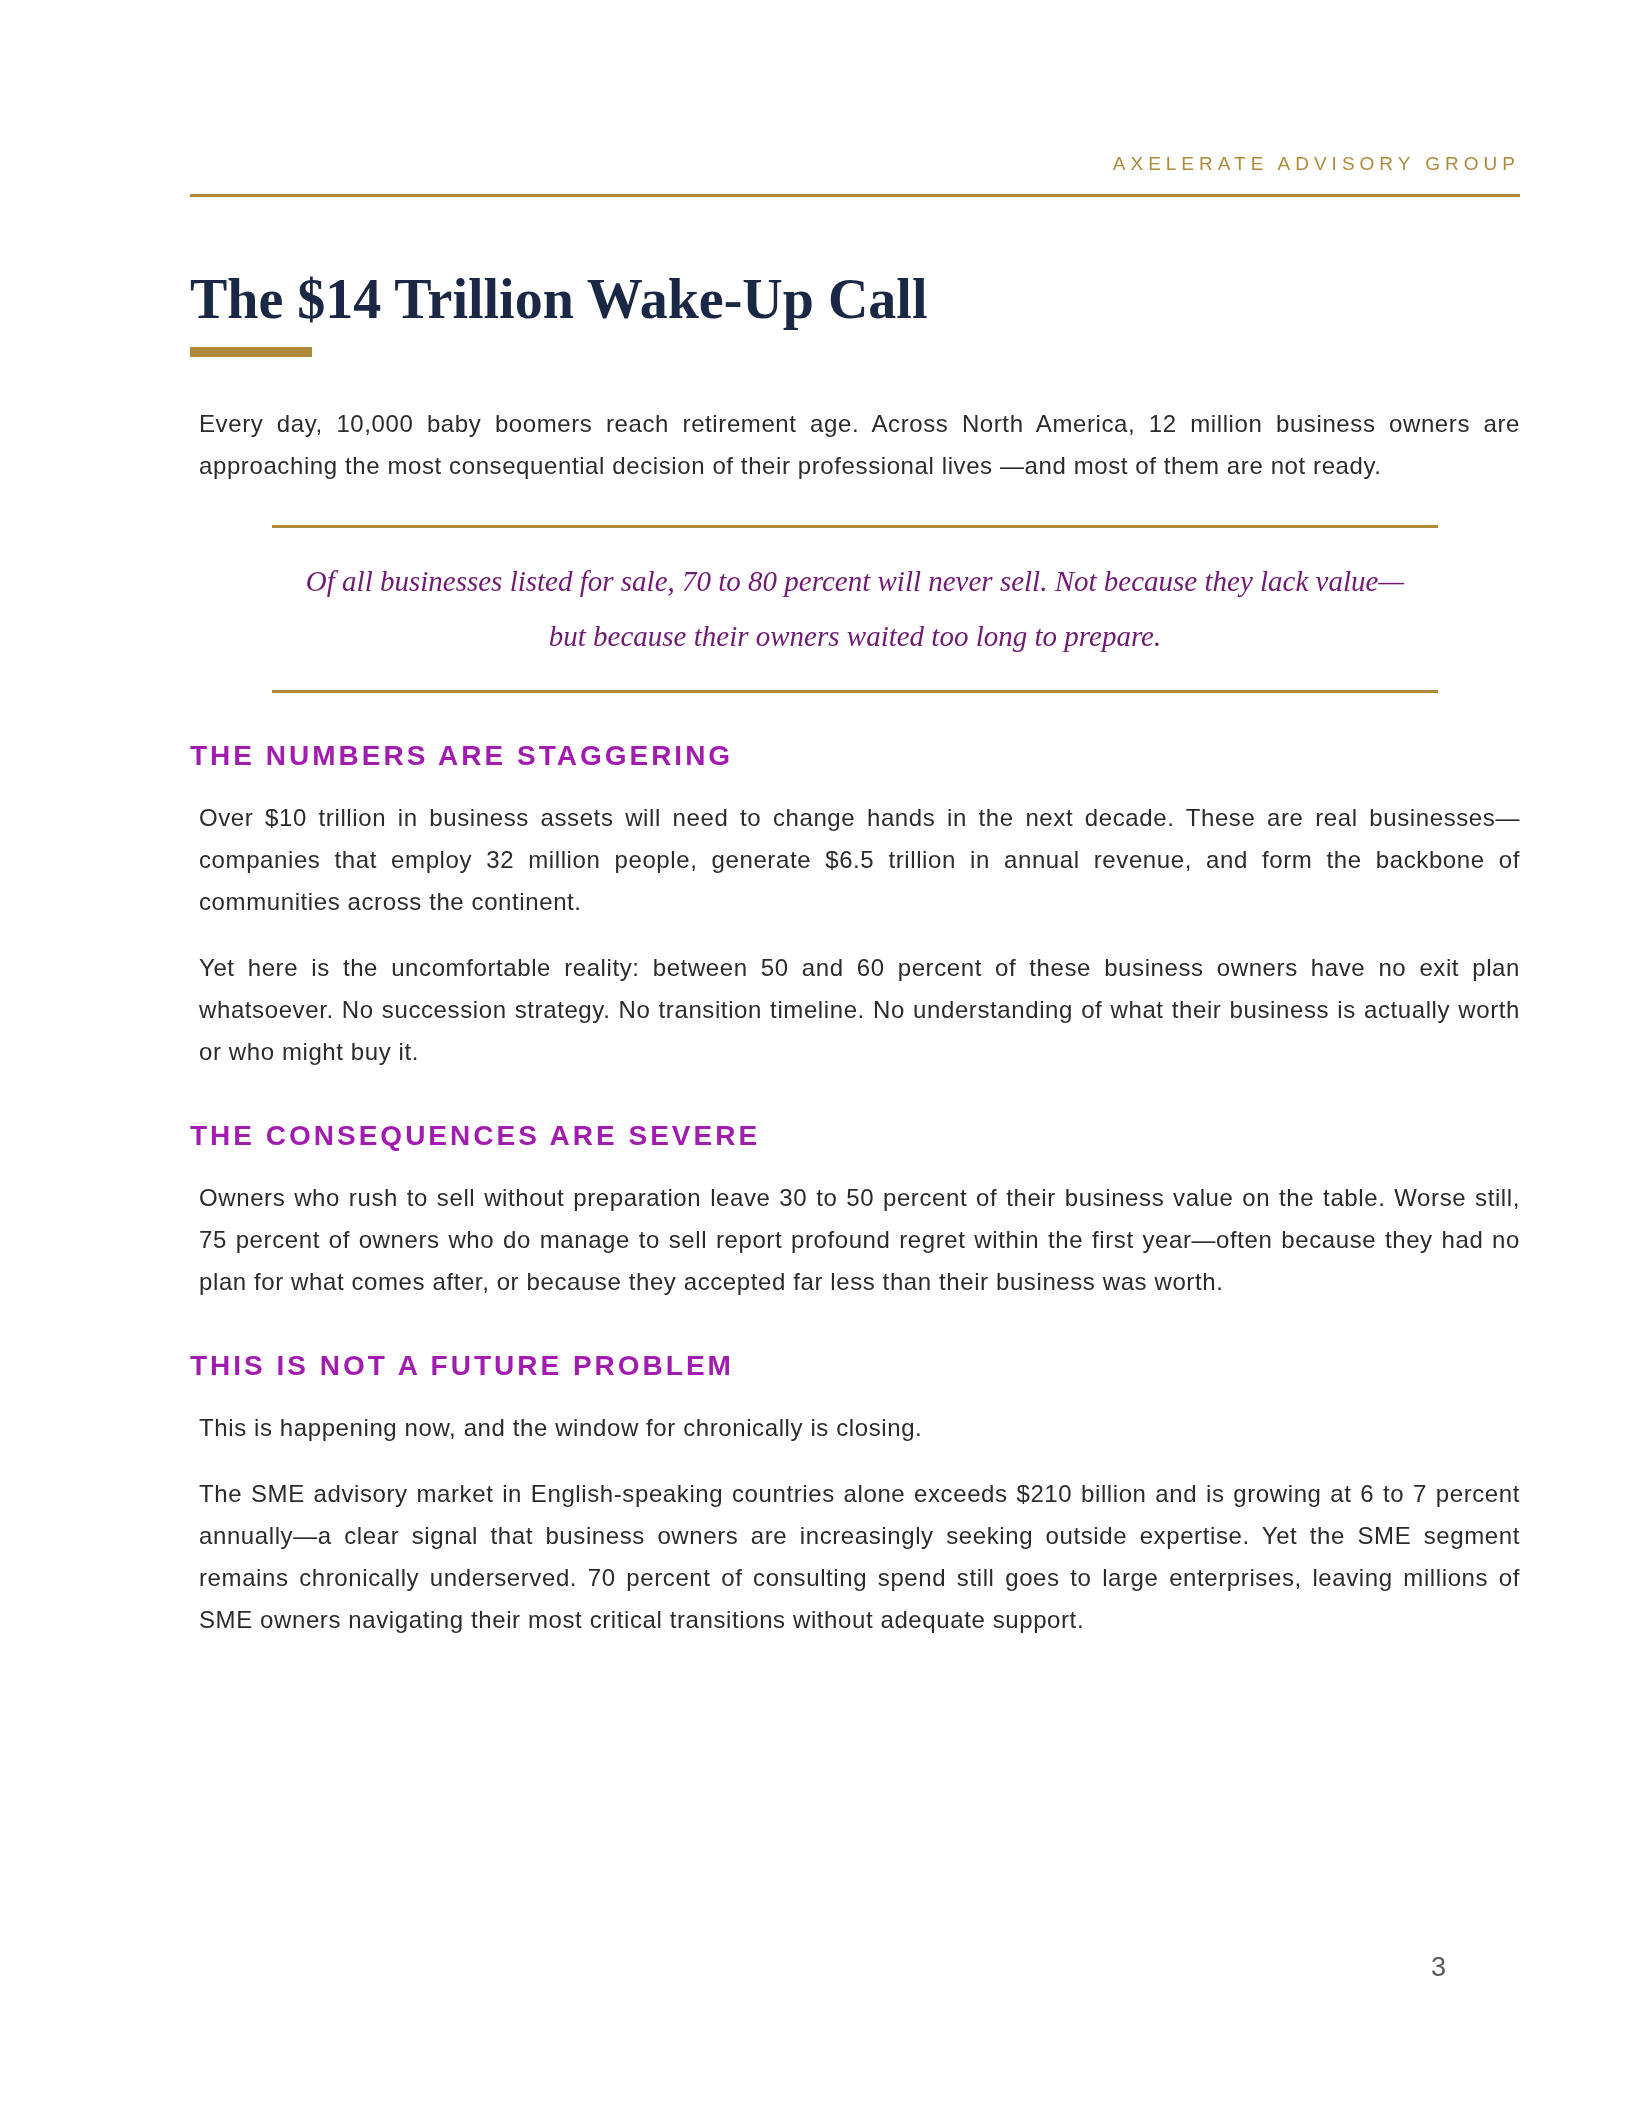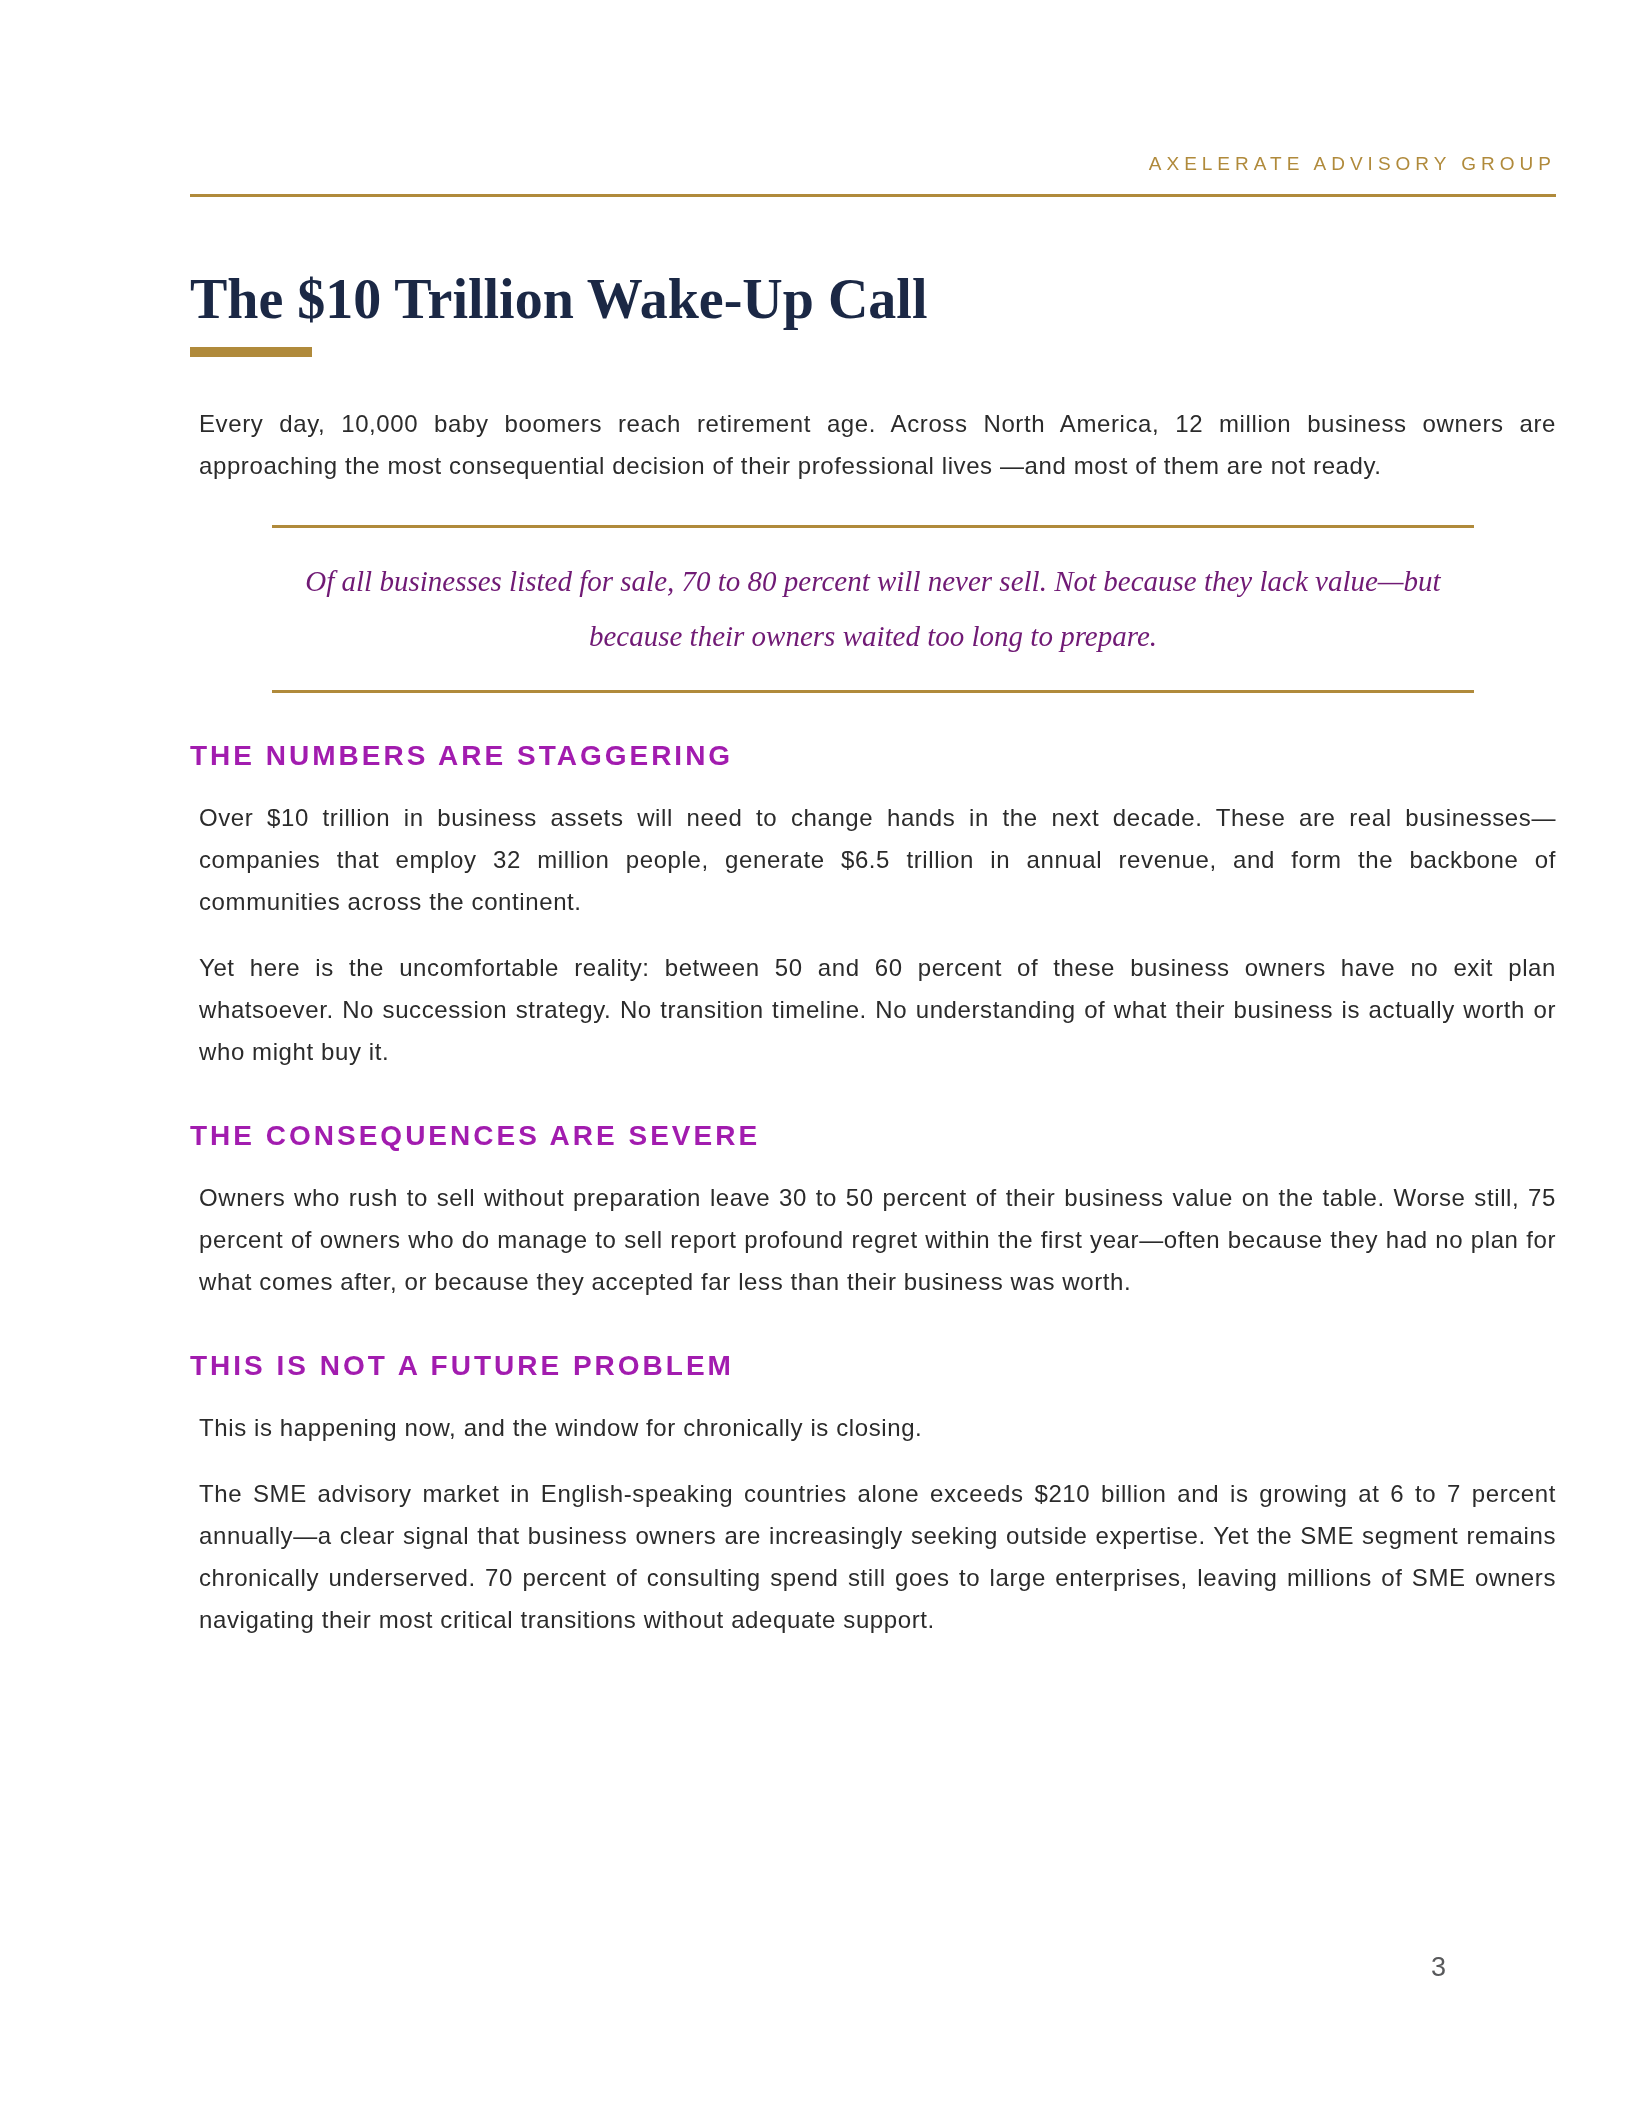--- a/index.html
+++ b/index.html
@@ -6,21 +6,21 @@
     margin: 0;
     padding: 0;
     background: #ffffff;
   }
   .page {
     position: relative;
     width: 1632px;
     height: 2112px;
     background: #ffffff;
     box-sizing: border-box;
-    padding: 152px 76px 0 190px;
+    padding: 152px 112px 0 190px;
     overflow: hidden;
     font-family: "Liberation Sans", sans-serif;
   }
   
   .brand-row {
     text-align: right;
     color: #B08A3B;
     font-size: 19px;
     line-height: 24px;
     font-weight: 400;
@@ -103,21 +103,21 @@
 
 <div class="page">
 
   <header>
     <div class="brand-row">AXELERATE ADVISORY GROUP</div>
     <hr class="header-rule">
   </header>
 
   <main>
 
-    <h1 class="article-title">The $10 Trillion Wake-Up Call</h1>
+    <h1 class="article-title">The $14 Trillion Wake-Up Call</h1>
 
     <div class="accent-bar"></div>
 
     <p class="body-par intro">Every day, 10,000 baby boomers reach retirement age. Across North America, 12 million business owners are approaching the most consequential decision of their professional lives —and most of them are not ready.</p>
 
     <blockquote class="pull-quote top">
       <p>Of all businesses listed for sale, 70 to 80 percent will never sell. Not because they lack value—but because their owners waited too long to prepare.</p>
     </blockquote>
 
     <section>

